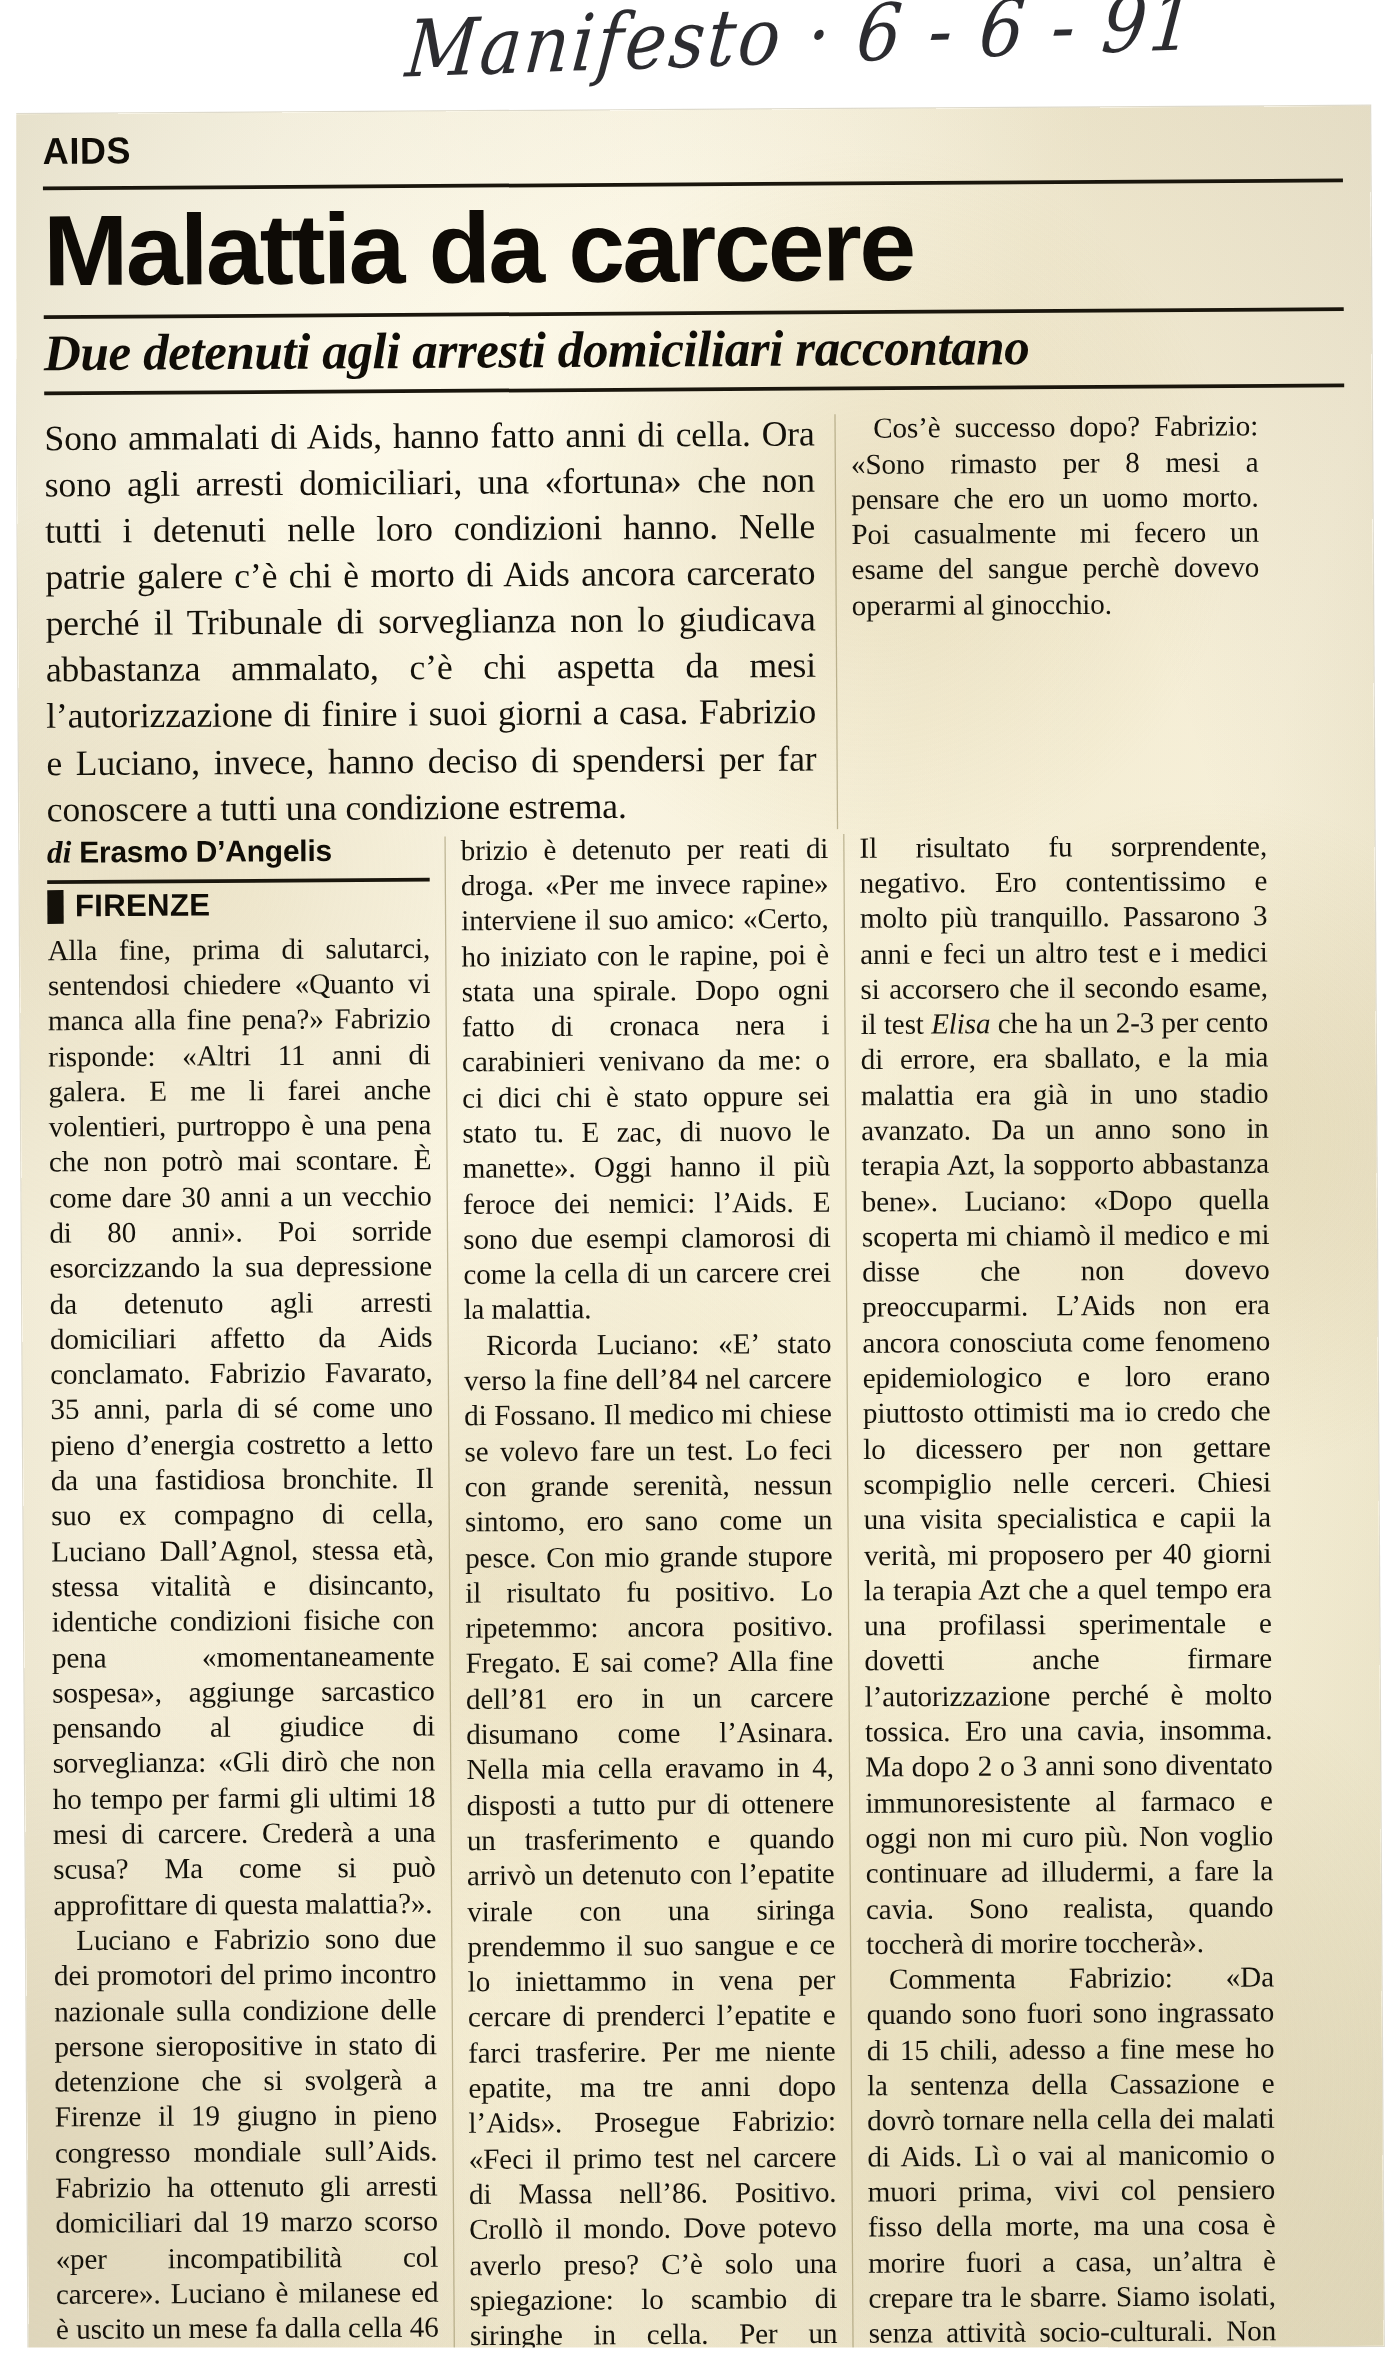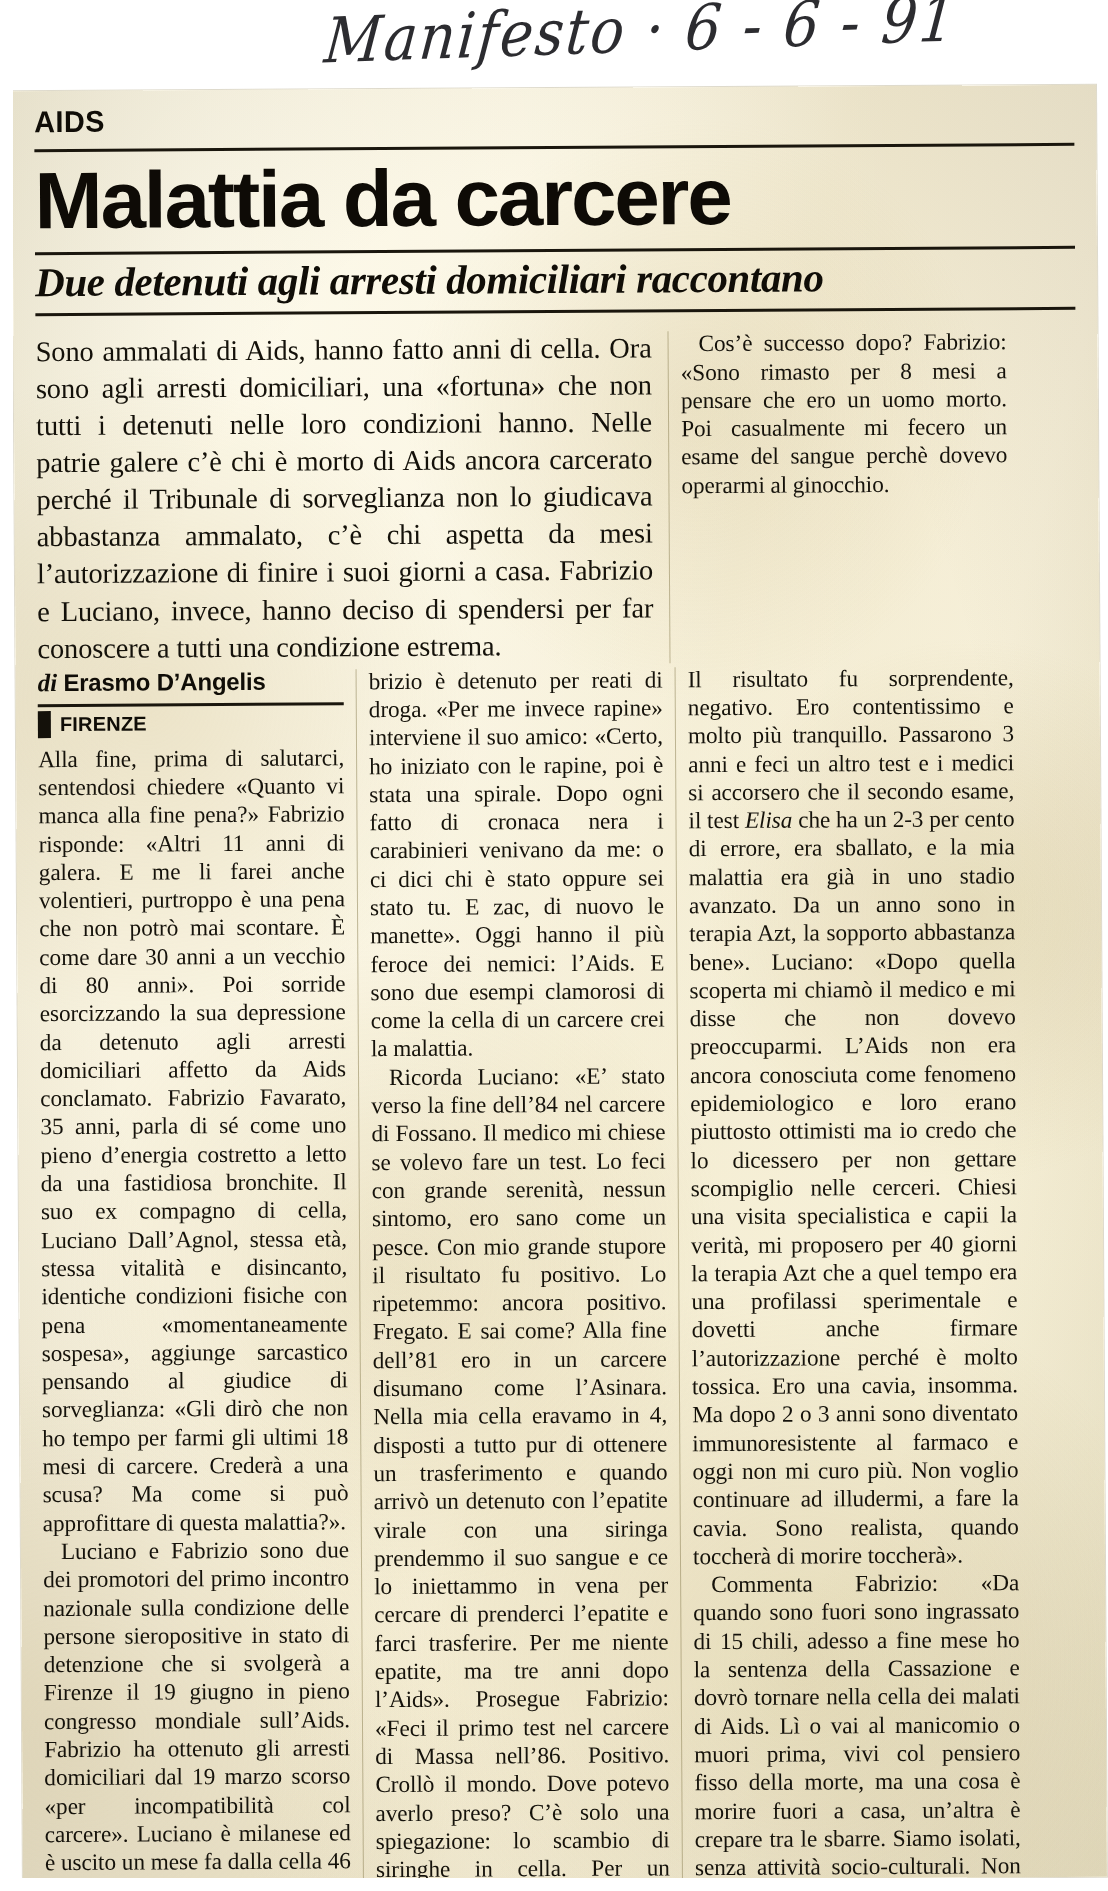--- a/index.html
+++ b/index.html
@@ -226,21 +226,21 @@
   }
   .dateline-mark {
     width: 13px;
     height: 27px;
     background: #14110a;
     flex: 0 0 auto;
   }
   .dateline {
     font-family: "Liberation Sans", sans-serif;
     font-weight: 900;
-    font-size: 20px;
+    font-size: 25px;
     letter-spacing: 0.2px;
     color: #100d07;
   }
 
   .col2-pad { height: 0; }
 
   .ital { font-style: italic; margin-top: 40px; }
 
   
   #bottom-white {

